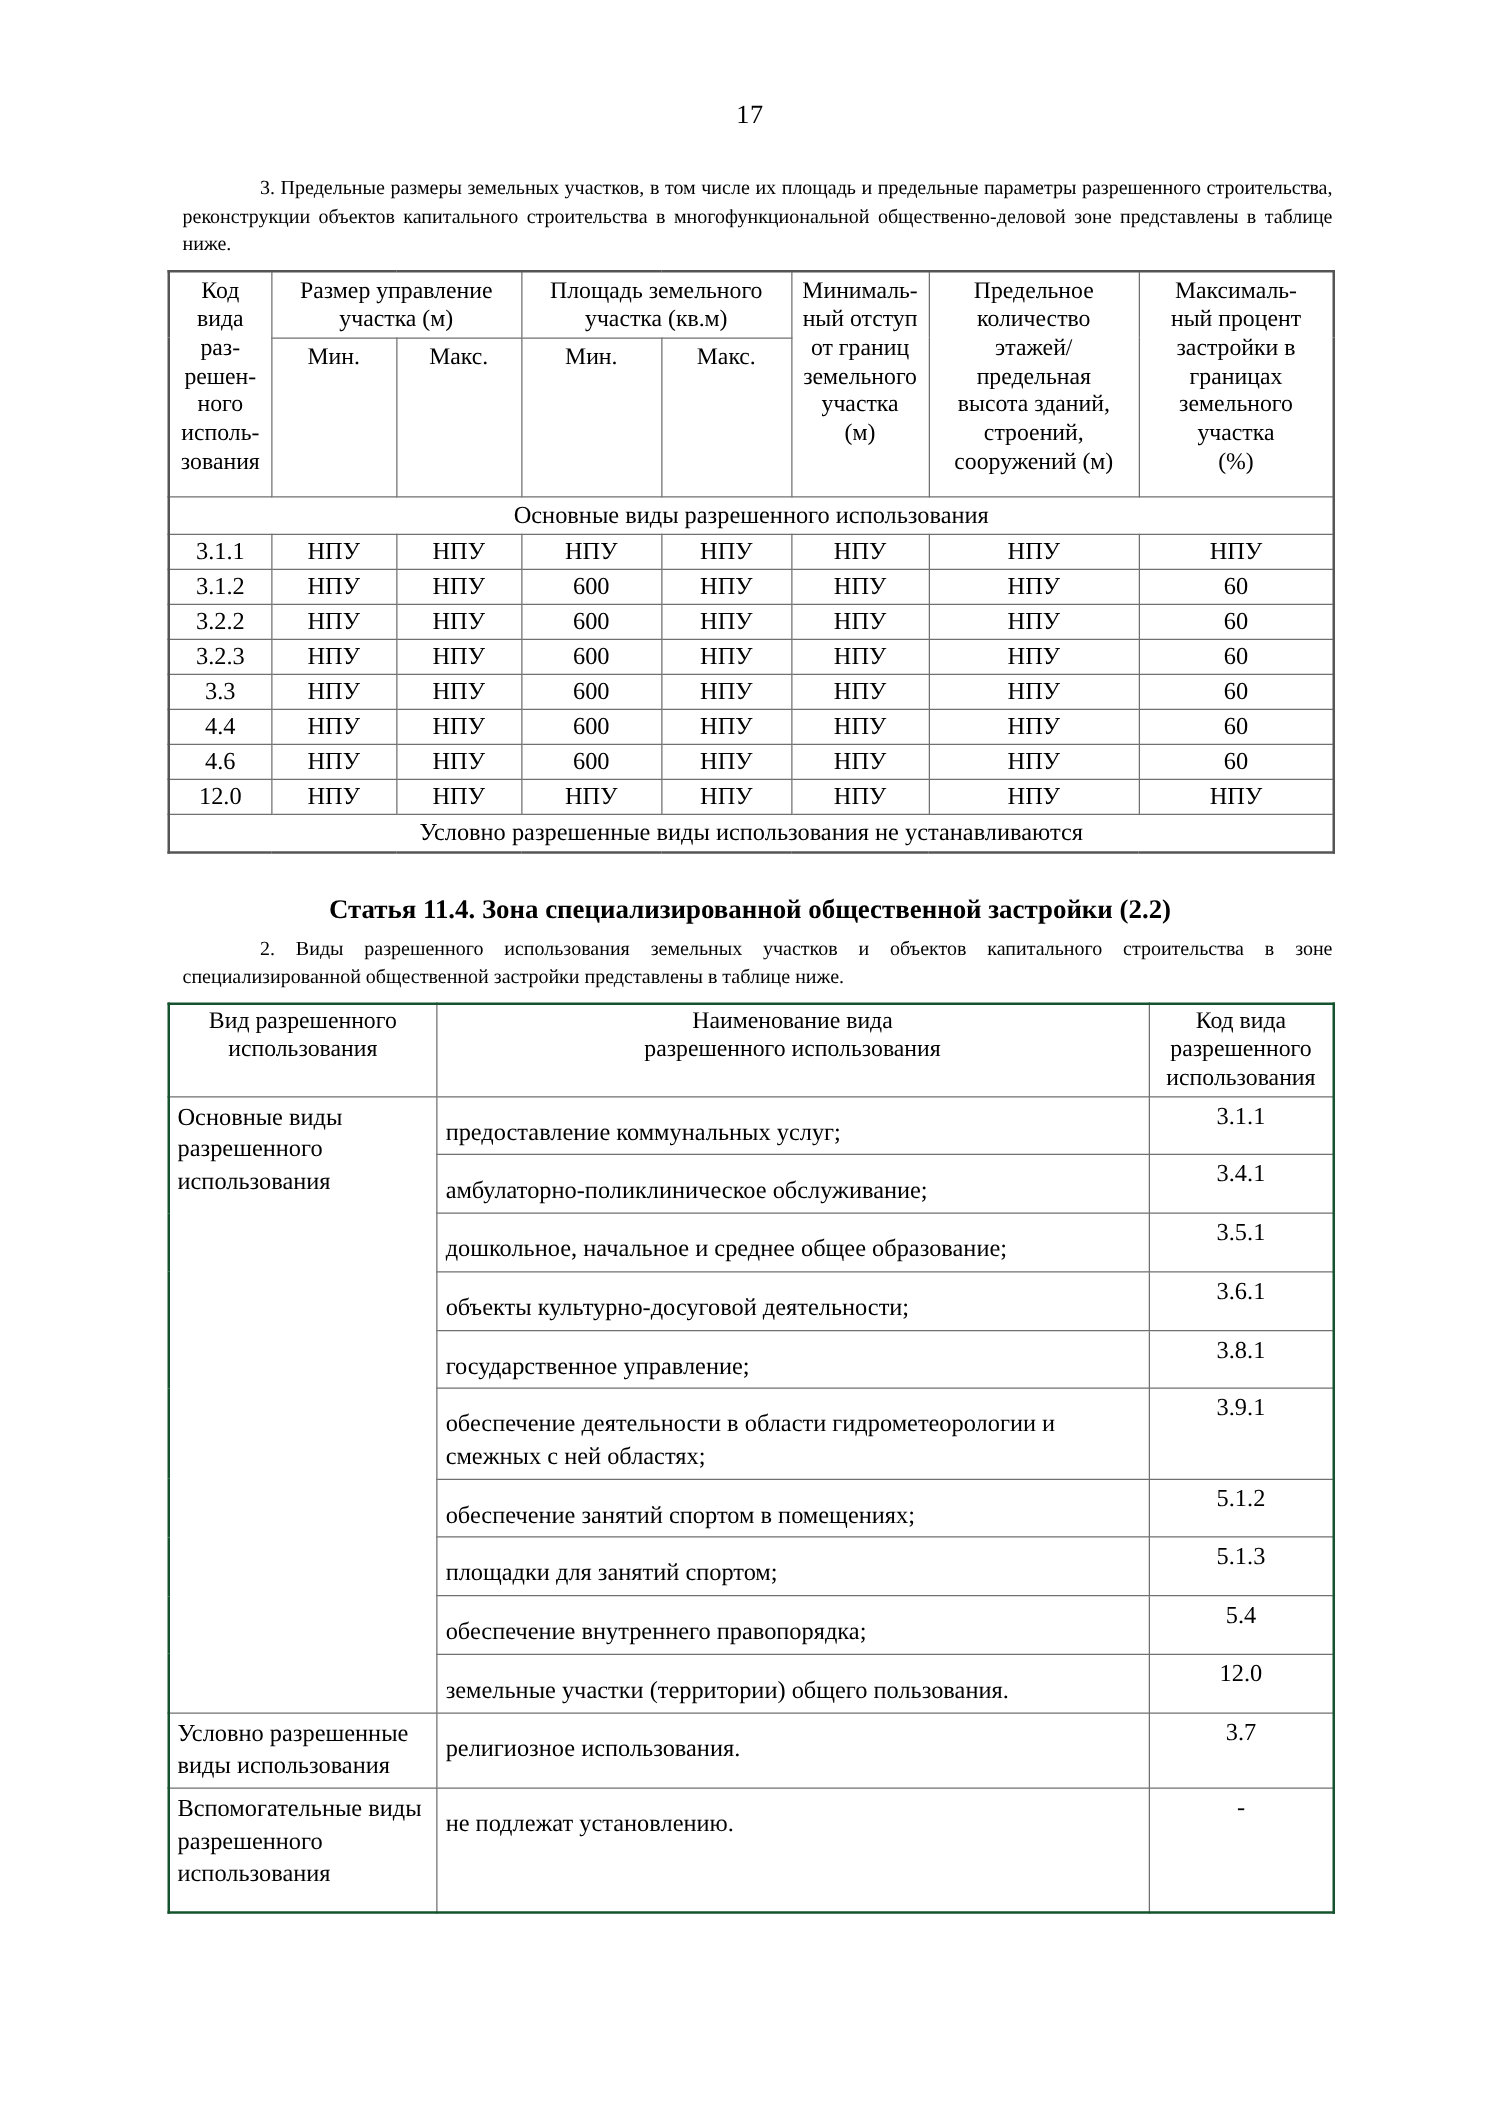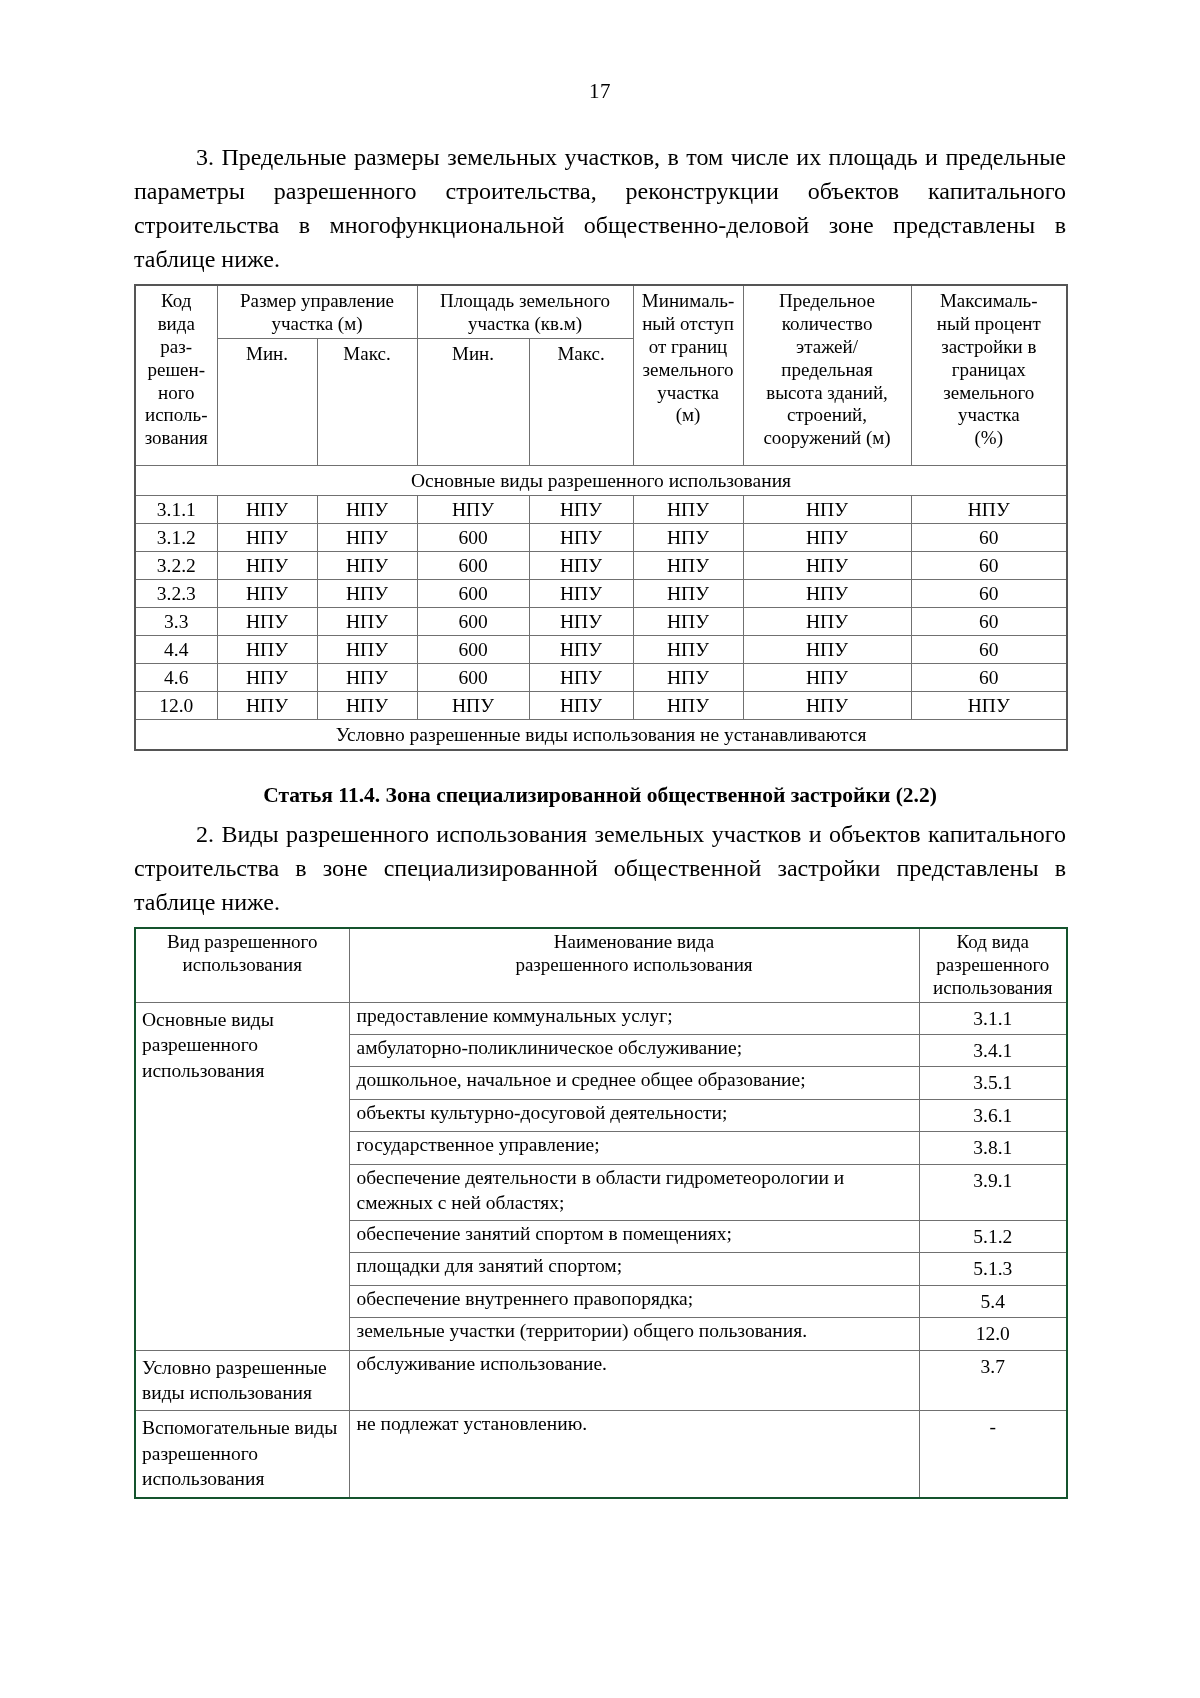--- a/index.html
+++ b/index.html
@@ -26,25 +26,25 @@
     font-size: 21px;
     margin: 79px 0 0 0;
     letter-spacing: 0.5px;
   }
   .content {
     width: 932px;
     margin: 0 auto;
     padding-top: 36px;
   }
   p.body-text {
-    font-size: 24px;
+    font-size: 16px;
     line-height: 1.42;
     text-align: justify;
     text-indent: 62px;
-    margin: 0 0 0 0;
+    margin: 0 0 0 12px;
     hyphens: none;
   }
   h2.article-heading {
     font-size: 21.5px;
     font-weight: bold;
     text-align: center;
     margin: 30px 0 7px 0;
     line-height: 1.35;
   }
   
@@ -100,21 +100,21 @@
   .t2 td.group {
     text-align: left;
     vertical-align: top;
     padding: 4px 5px 4px 6px;
     font-size: 19.5px;
     line-height: 1.32;
   }
   .t2 td.name {
     text-align: left;
     vertical-align: top;
-    padding: 0 5px 4px 7px;
+    padding: 16px 5px 4px 7px;
     font-size: 19.5px;
     line-height: 1.32;
   }
   .t2 td.code {
     text-align: center;
     vertical-align: top;
     padding: 4px 5px;
     font-size: 19.5px;
   }
 </style>
@@ -349,21 +349,21 @@
           <tr>
             <td class="name">обеспечение внутреннего правопорядка;</td>
             <td class="code">5.4</td>
           </tr>
           <tr>
             <td class="name">земельные участки (территории) общего пользования.</td>
             <td class="code">12.0</td>
           </tr>
           <tr>
             <td class="group" rowspan="1">Условно разрешенные виды использования</td>
-            <td class="name">обслуживание использование.</td>
+            <td class="name">религиозное использования.</td>
             <td class="code">3.7</td>
           </tr>
           <tr>
             <td class="group" rowspan="1" style="height: 78px;">Вспомогательные виды разрешенного использования</td>
             <td class="name" style="height: 78px;">не подлежат установлению.</td>
             <td class="code" style="height: 78px;">-</td>
           </tr>
         </tbody>
     </table>
 

